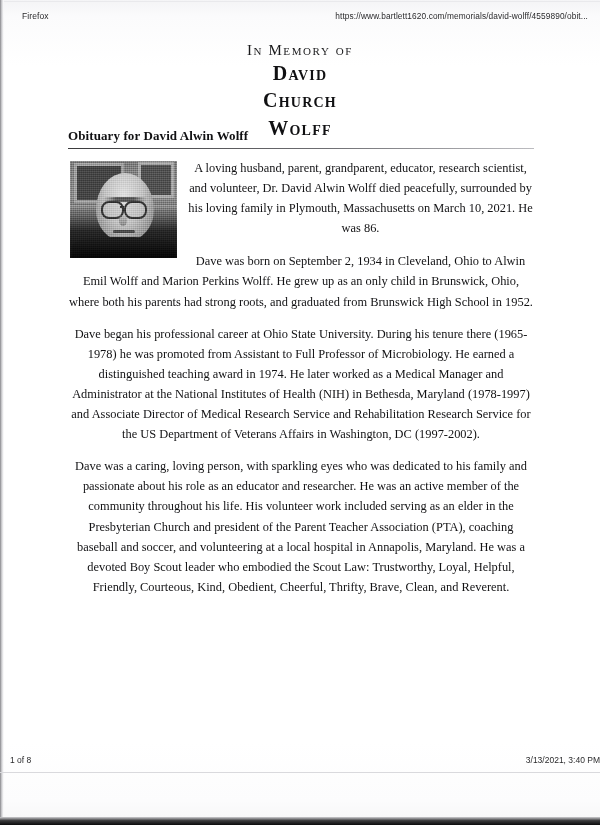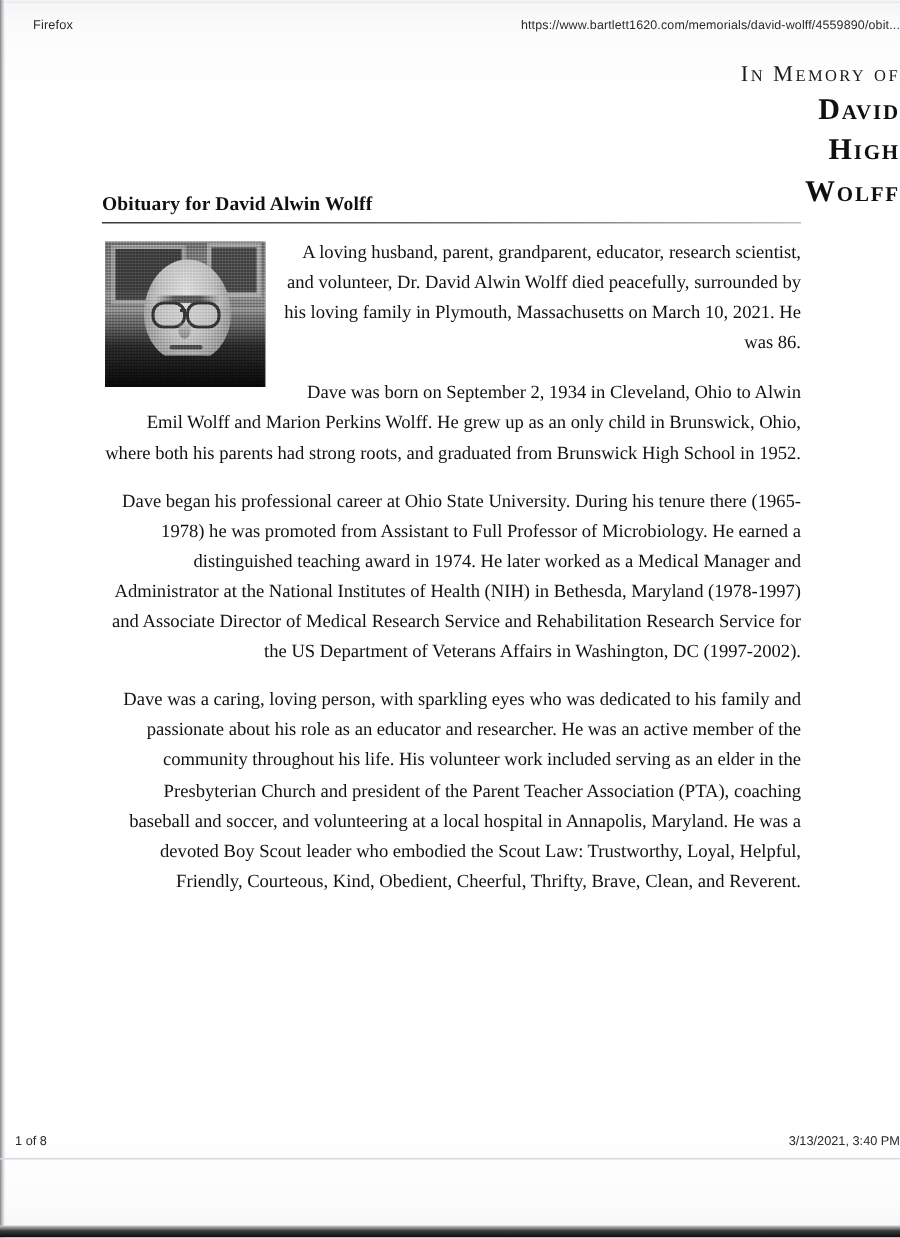--- a/index.html
+++ b/index.html
@@ -64,20 +64,21 @@
     font-size: 8.5px;
     color: #2a2a2c;
     letter-spacing: .1px;
   }
   #header-browser {
     margin-left: 22px;
     white-space: nowrap;
   }
   #header-url {
     margin-left: auto;
+    margin-right: 12px;
     white-space: nowrap;
     font-size: 8.3px;
   }
 
   
   #print-footer {
     position: absolute;
     left: 0; top: 752px;
     width: 600px;
     height: 16px;
@@ -88,21 +89,21 @@
     color: #2a2a2c;
   }
   #footer-page { margin-left: 10px; white-space: nowrap; }
   #footer-timestamp { margin-left: auto; white-space: nowrap; }
 
   
   #memorial-masthead {
     position: absolute;
     left: 0; top: 42px;
     width: 600px;
-    text-align: right;
+    text-align: center;
   }
   #masthead-kicker {
     font-family: "Liberation Serif", serif;
     font-variant: small-caps;
     font-size: 15px;
     letter-spacing: 1.6px;
     color: #1a1a1c;
     line-height: 1.1;
   }
   .masthead-name-line {
@@ -210,21 +211,21 @@
     mix-blend-mode: overlay;
     opacity: .85;
   }
 
   .obit-paragraph {
     font-family: "Liberation Serif", serif;
     font-size: 12.4px;
     line-height: 1.62;
     color: #121214;
     margin: 0 0 12px 0;
-    text-align: right;
+    text-align: center;
   }
   #obit-para-1 { margin-bottom: 13px; }
   .clearfix::after { content: ""; display: block; clear: both; }
 </style>
 </head>
 <body>
 
 <div id="scan-page">
 
   <div id="scan-top-hairline"></div>
@@ -233,21 +234,21 @@
   <div id="scan-bottom-edge"></div>
 
   <div id="print-header">
     <span id="header-browser">Firefox</span>
     <span id="header-url">https://www.bartlett1620.com/memorials/david-wolff/4559890/obit...</span>
   </div>
 
   <div id="memorial-masthead">
     <div id="masthead-kicker">In Memory of</div>
     <div class="masthead-name-line">David</div>
-    <div class="masthead-name-line">High</div>
+    <div class="masthead-name-line">Church</div>
     <div class="masthead-name-line">Wolff</div>
   </div>
 
   <div id="obituary-section">
     <div id="obituary-heading">Obituary for David Alwin Wolff</div>
     <div id="obituary-rule"></div>
 
     <div id="portrait-photo">
       <div class="ph-wall"></div>
       <div class="ph-frame-a"></div>

